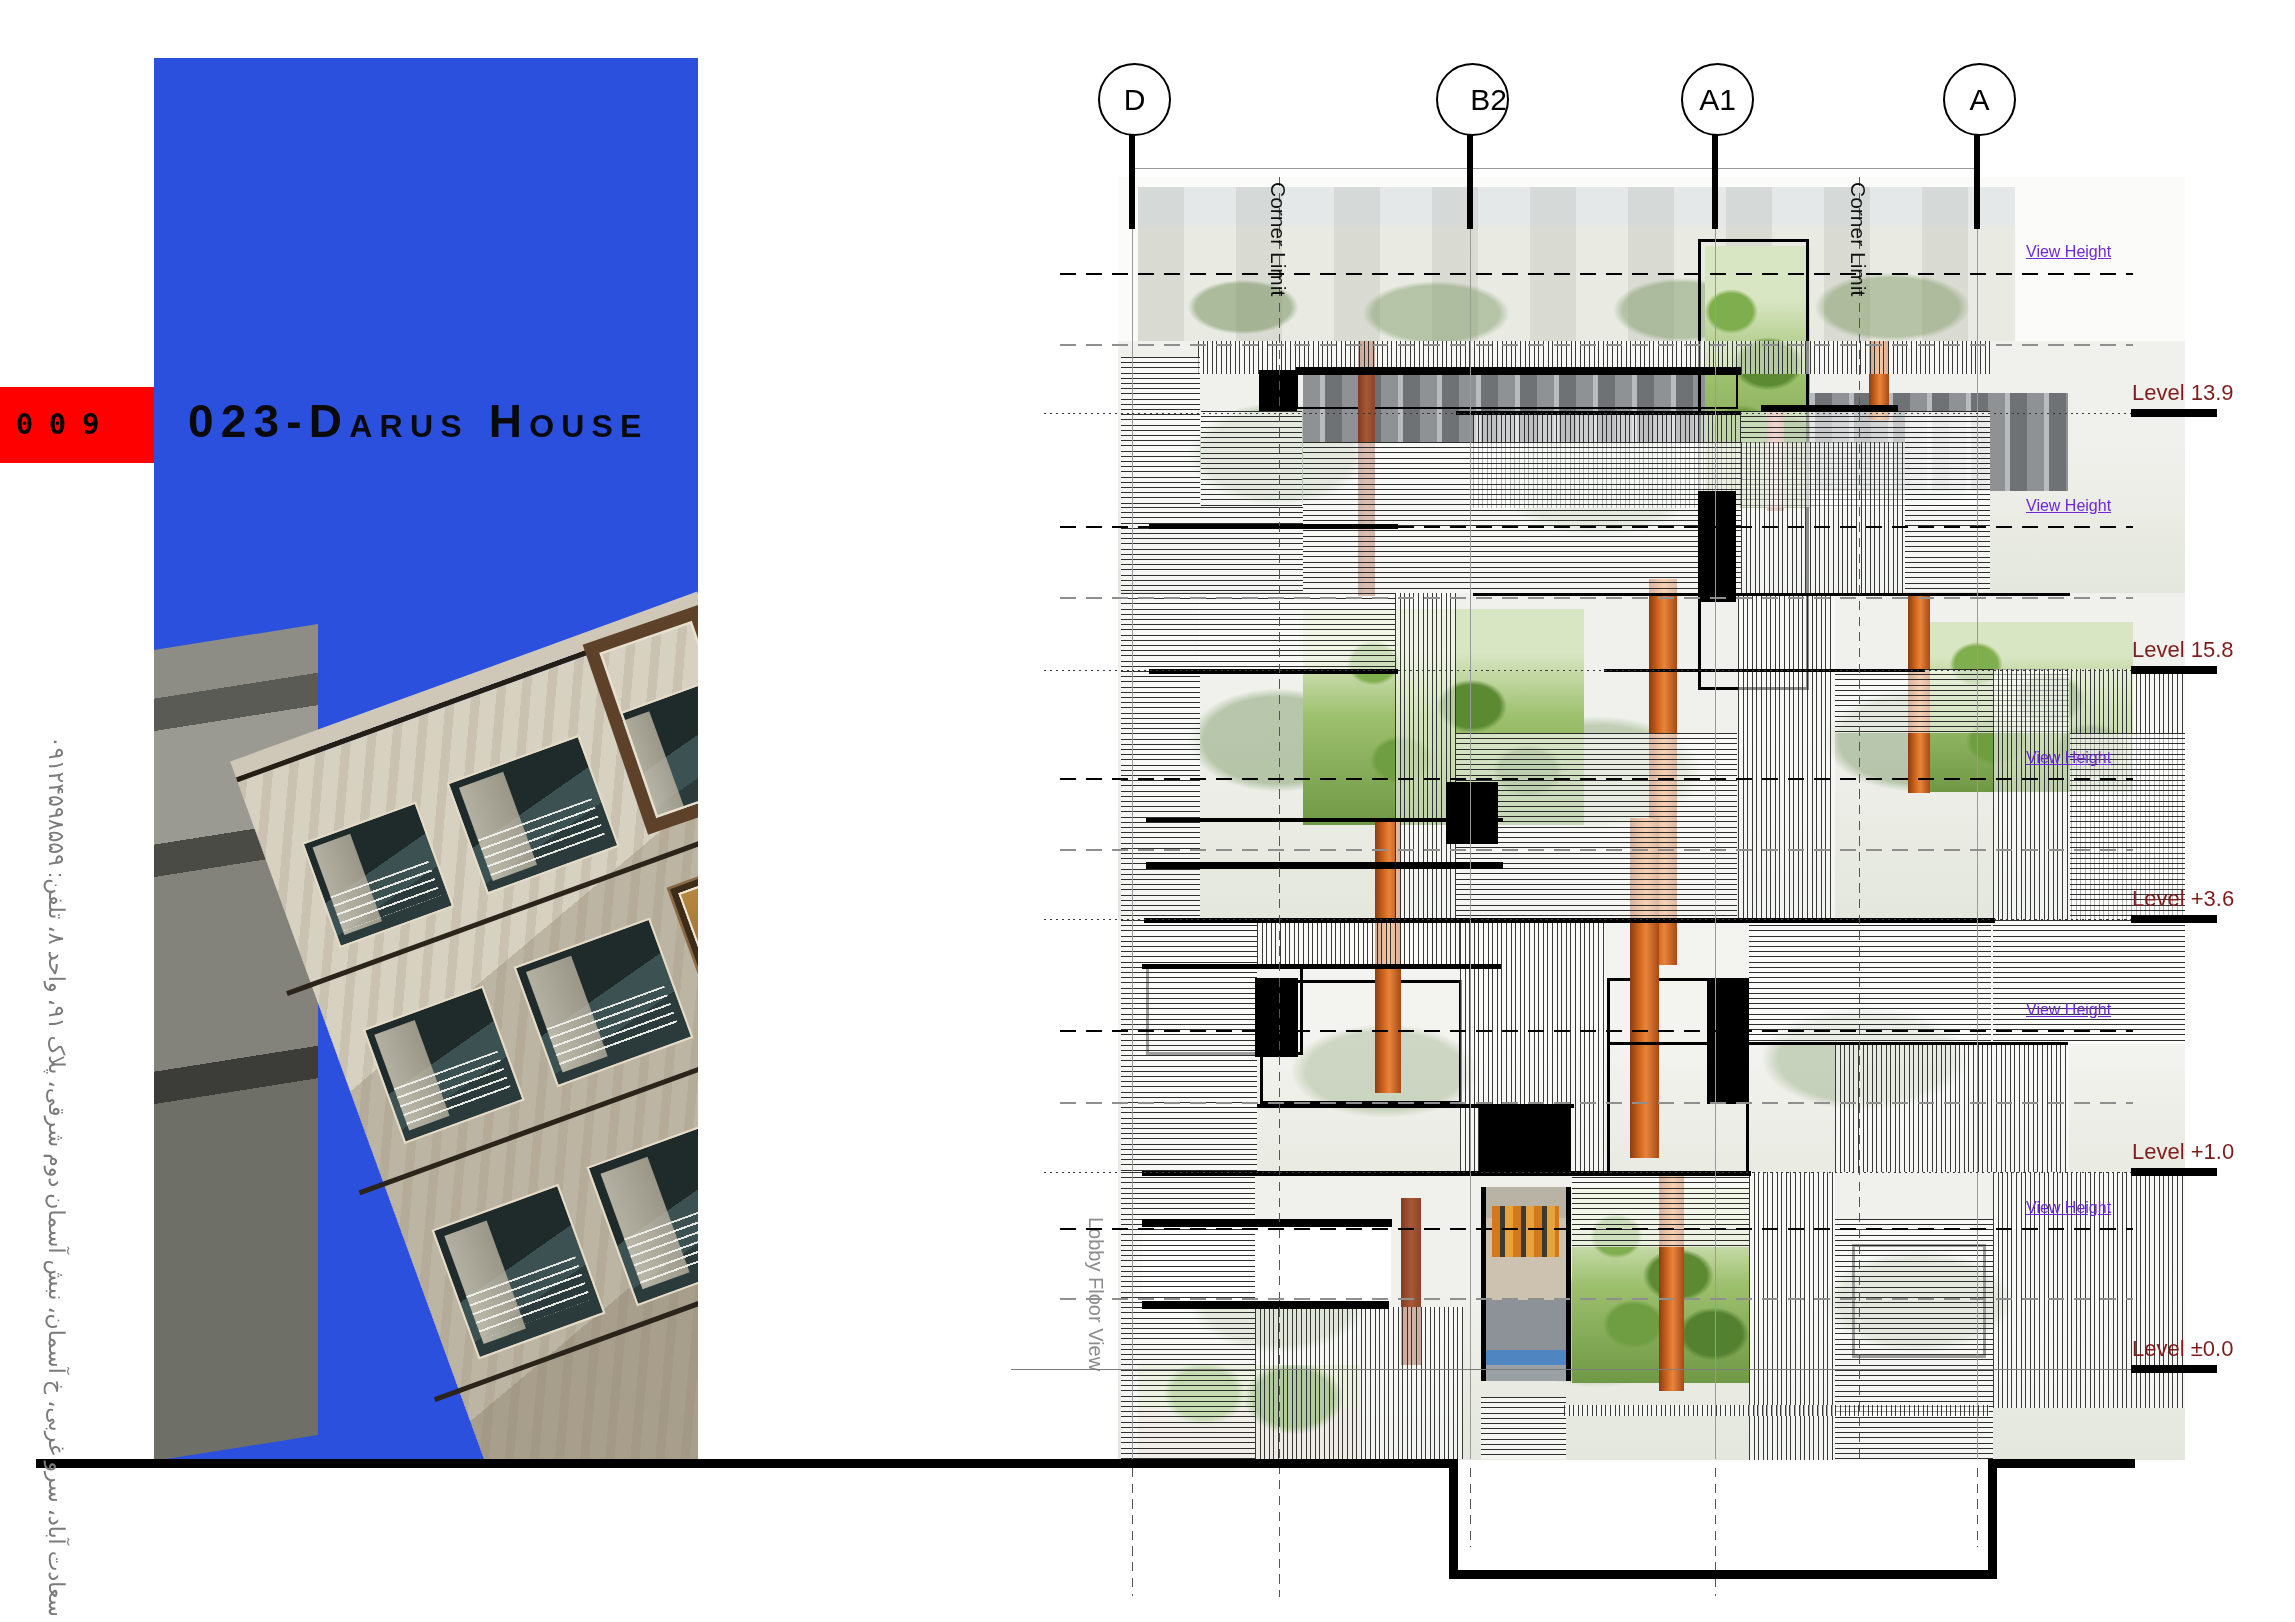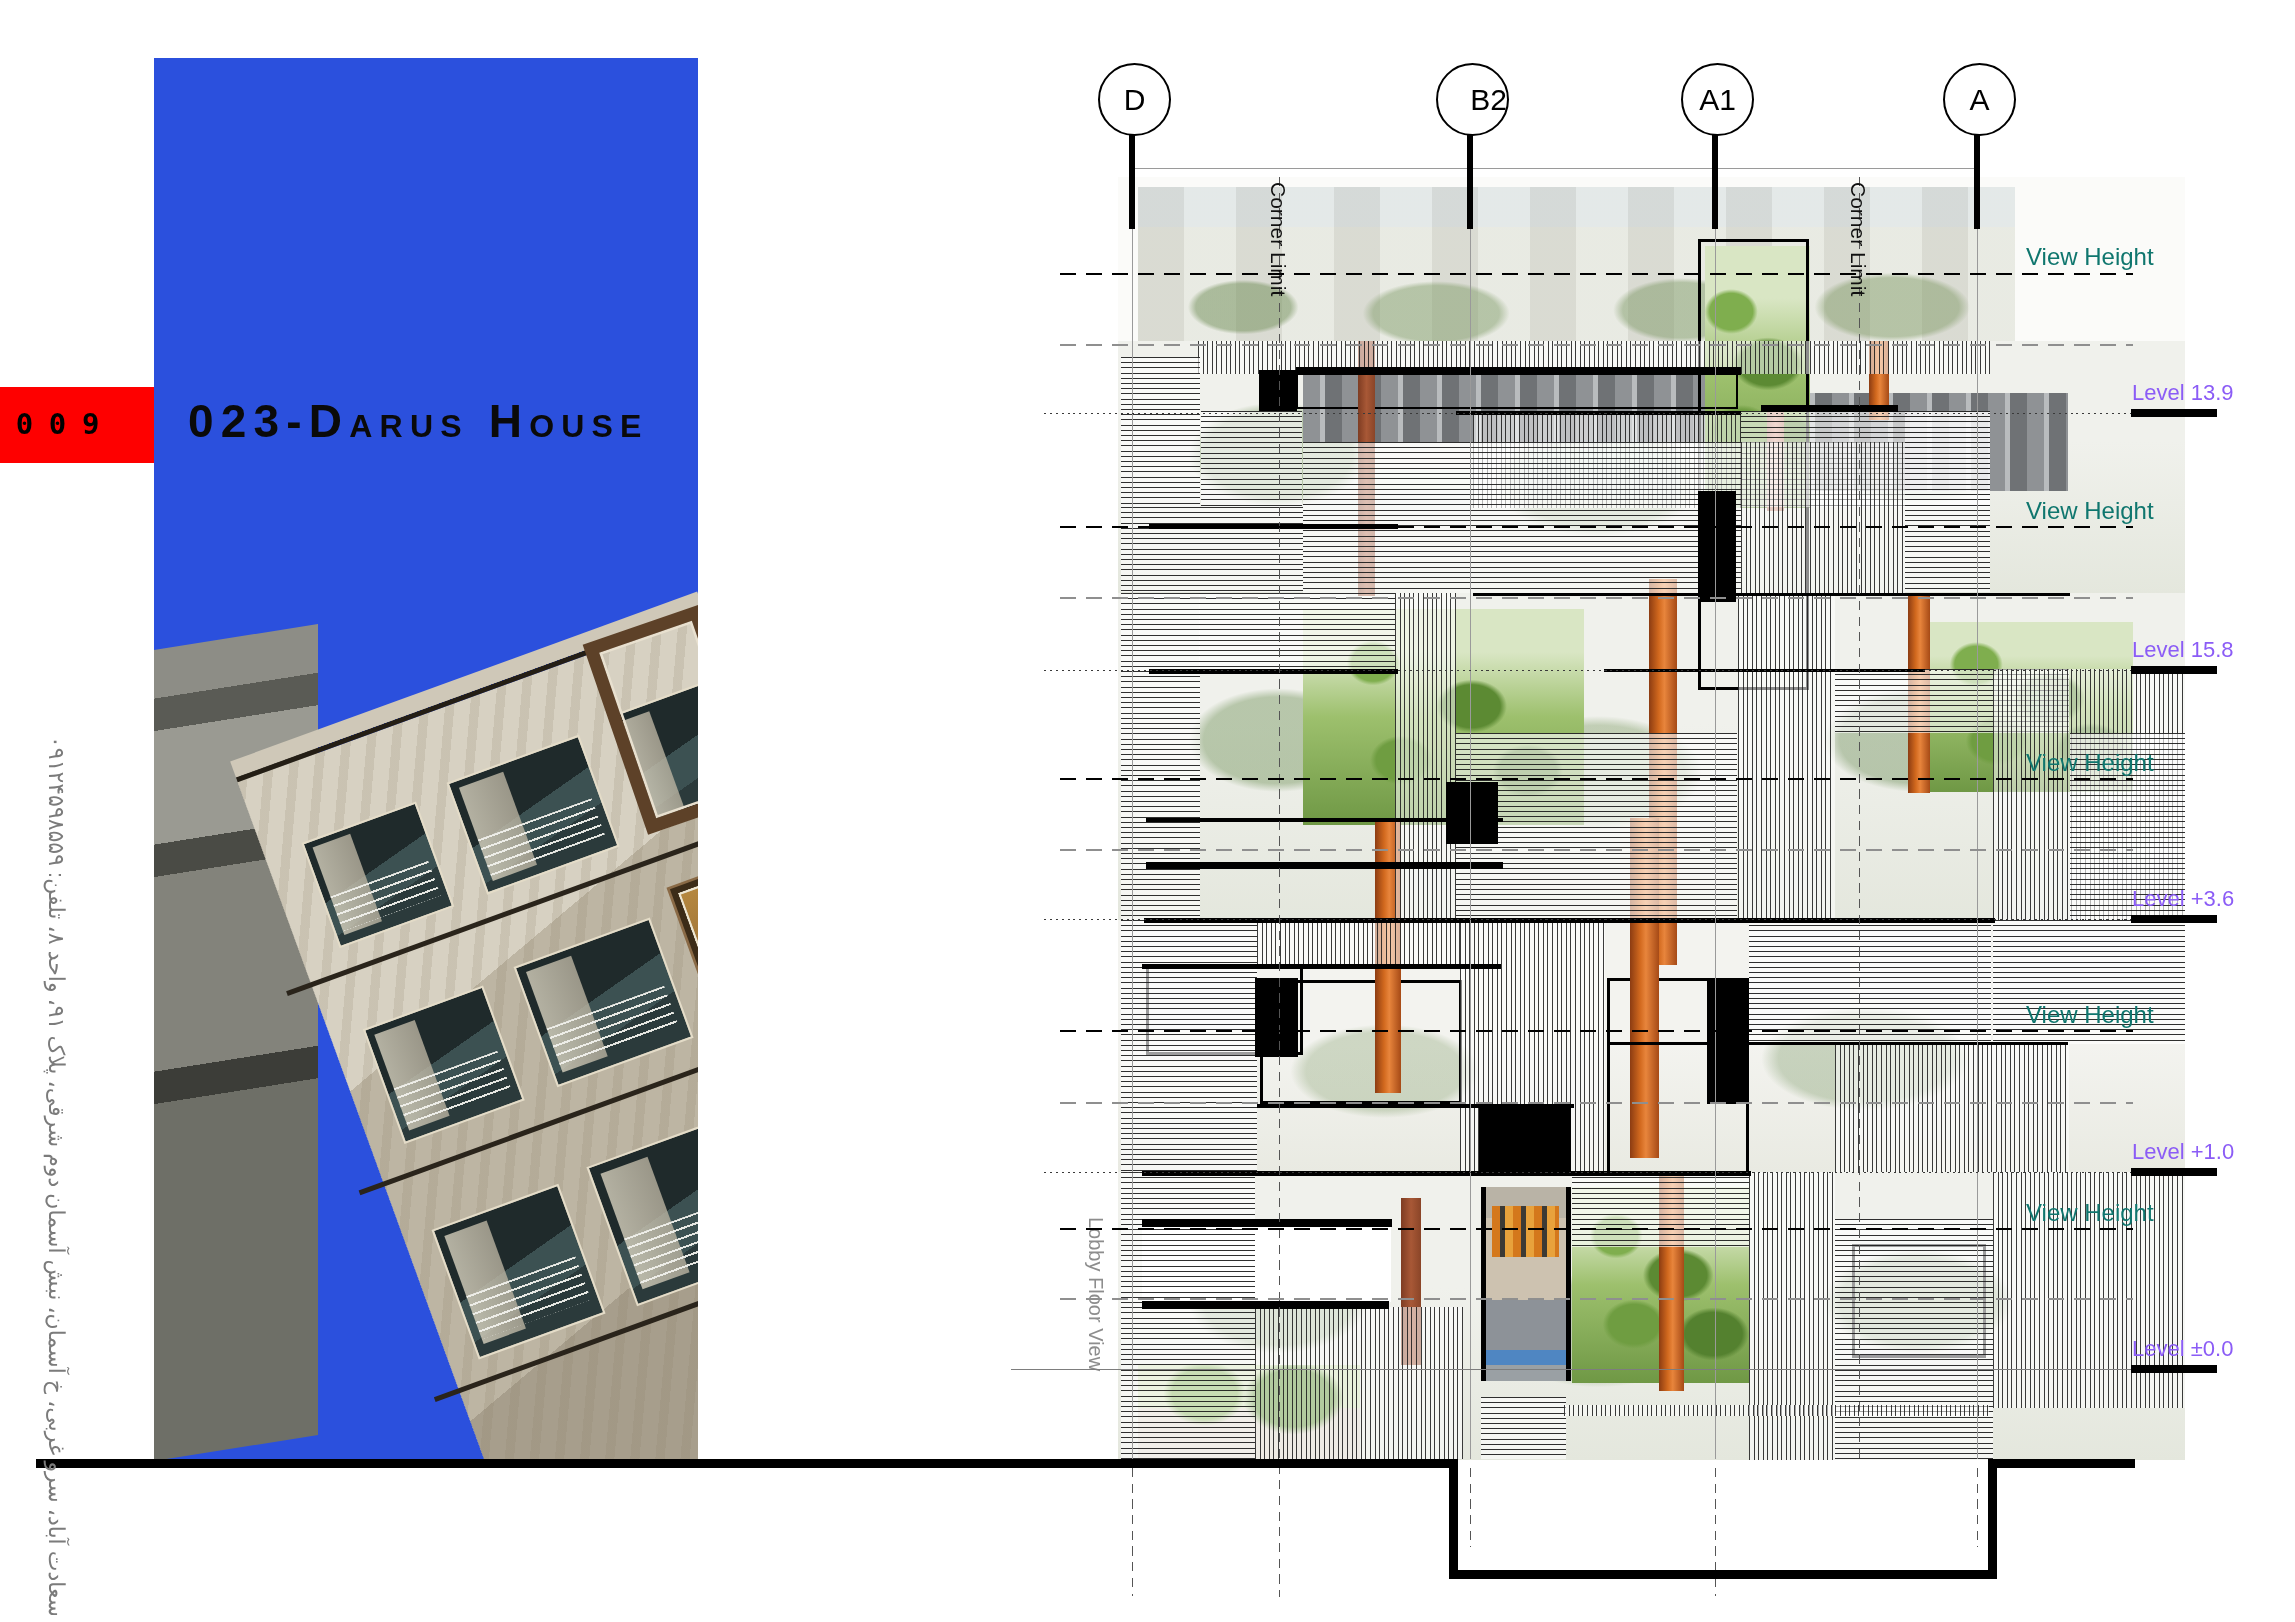--- a/index.html
+++ b/index.html
@@ -92,23 +92,23 @@
   .solidX{position:absolute;height:1.3px;background:#7d7d7d;}
   .gridV{position:absolute;width:1.3px;background:#9a9a9a;}
   .dashV{position:absolute;width:1.3px;
      background:repeating-linear-gradient(180deg,#555 0 9.2px,rgba(0,0,0,0) 9.2px 15.7px);}
   .stem{position:absolute;width:5.9px;background:#000;}
 
   
   .bubble{position:absolute;width:69px;height:69px;border:2px solid #000;border-radius:50%;
      background:#fff;display:flex;align-items:center;justify-content:center;
      font-size:30px;color:#000;}
-  .lvl-text{position:absolute;font-size:22px;color:#8b5cf6;white-space:nowrap;}
+  .lvl-text{position:absolute;font-size:22px;color:#7f1d1d;white-space:nowrap;}
   .lvl-bar{position:absolute;width:86px;height:7.9px;background:#000;}
-  .vh-text{position:absolute;font-size:24px;color:#0f766e;white-space:nowrap;}
+  .vh-text{position:absolute;font-size:16px;color:#6d28d9;white-space:nowrap;text-decoration:underline;}
   .vtext{position:absolute;white-space:nowrap;transform-origin:top left;transform:rotate(90deg);}
   .corner-label{font-size:21px;color:#111;}
   .lobby-label{font-size:20px;color:#8d8d8d;}
   .addr{font-size:22px;color:#7b7b7b;letter-spacing:0.7px;}
 
   
   #badge{left:0;top:387px;width:154px;height:76px;background:#fe0000;}
   #badge-num{position:absolute;left:15.7px;top:19.6px;font-family:"DejaVu Sans Mono",monospace;
      font-weight:bold;font-size:29px;letter-spacing:15.7px;color:#000;}
   #title{left:188px;top:394px;font-weight:bold;font-size:46px;letter-spacing:7.2px;

